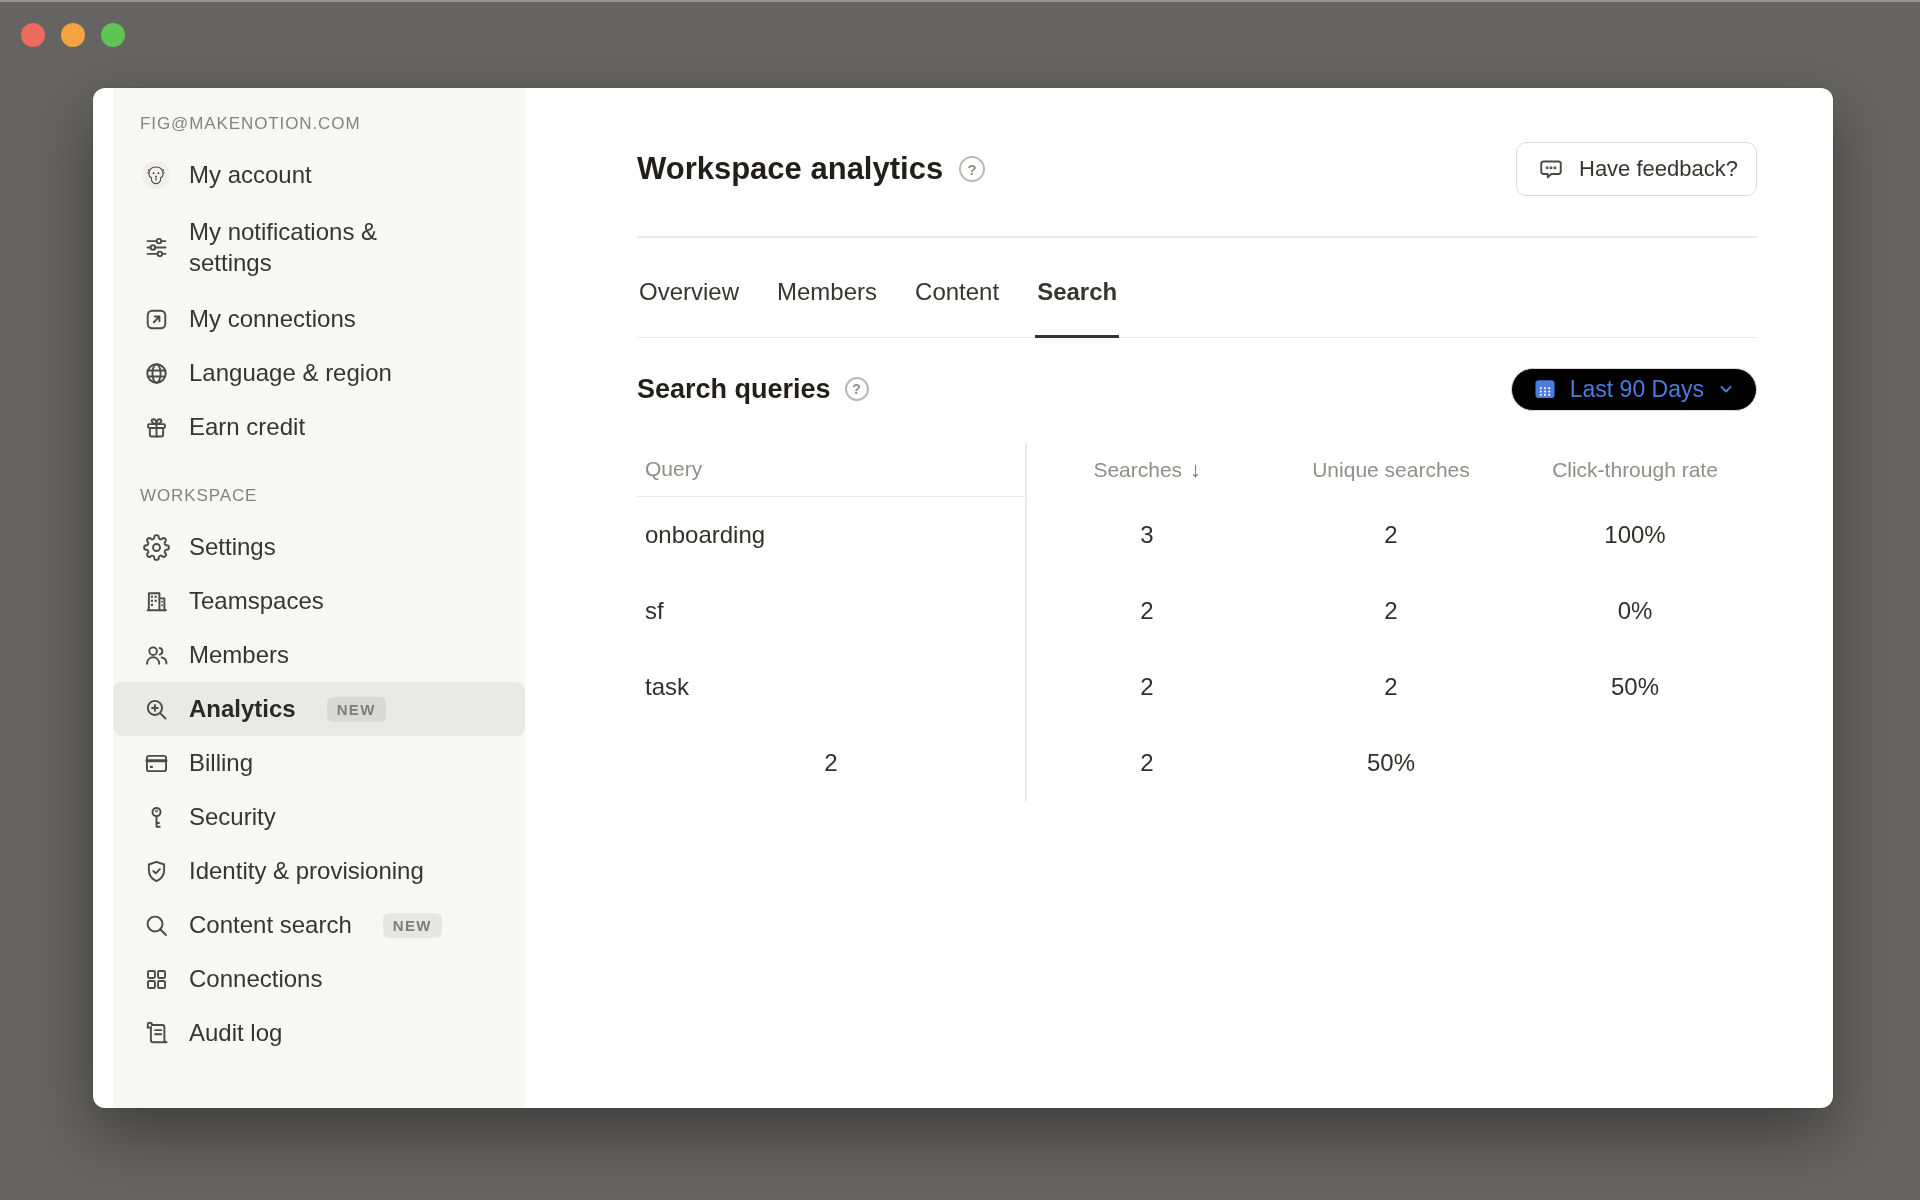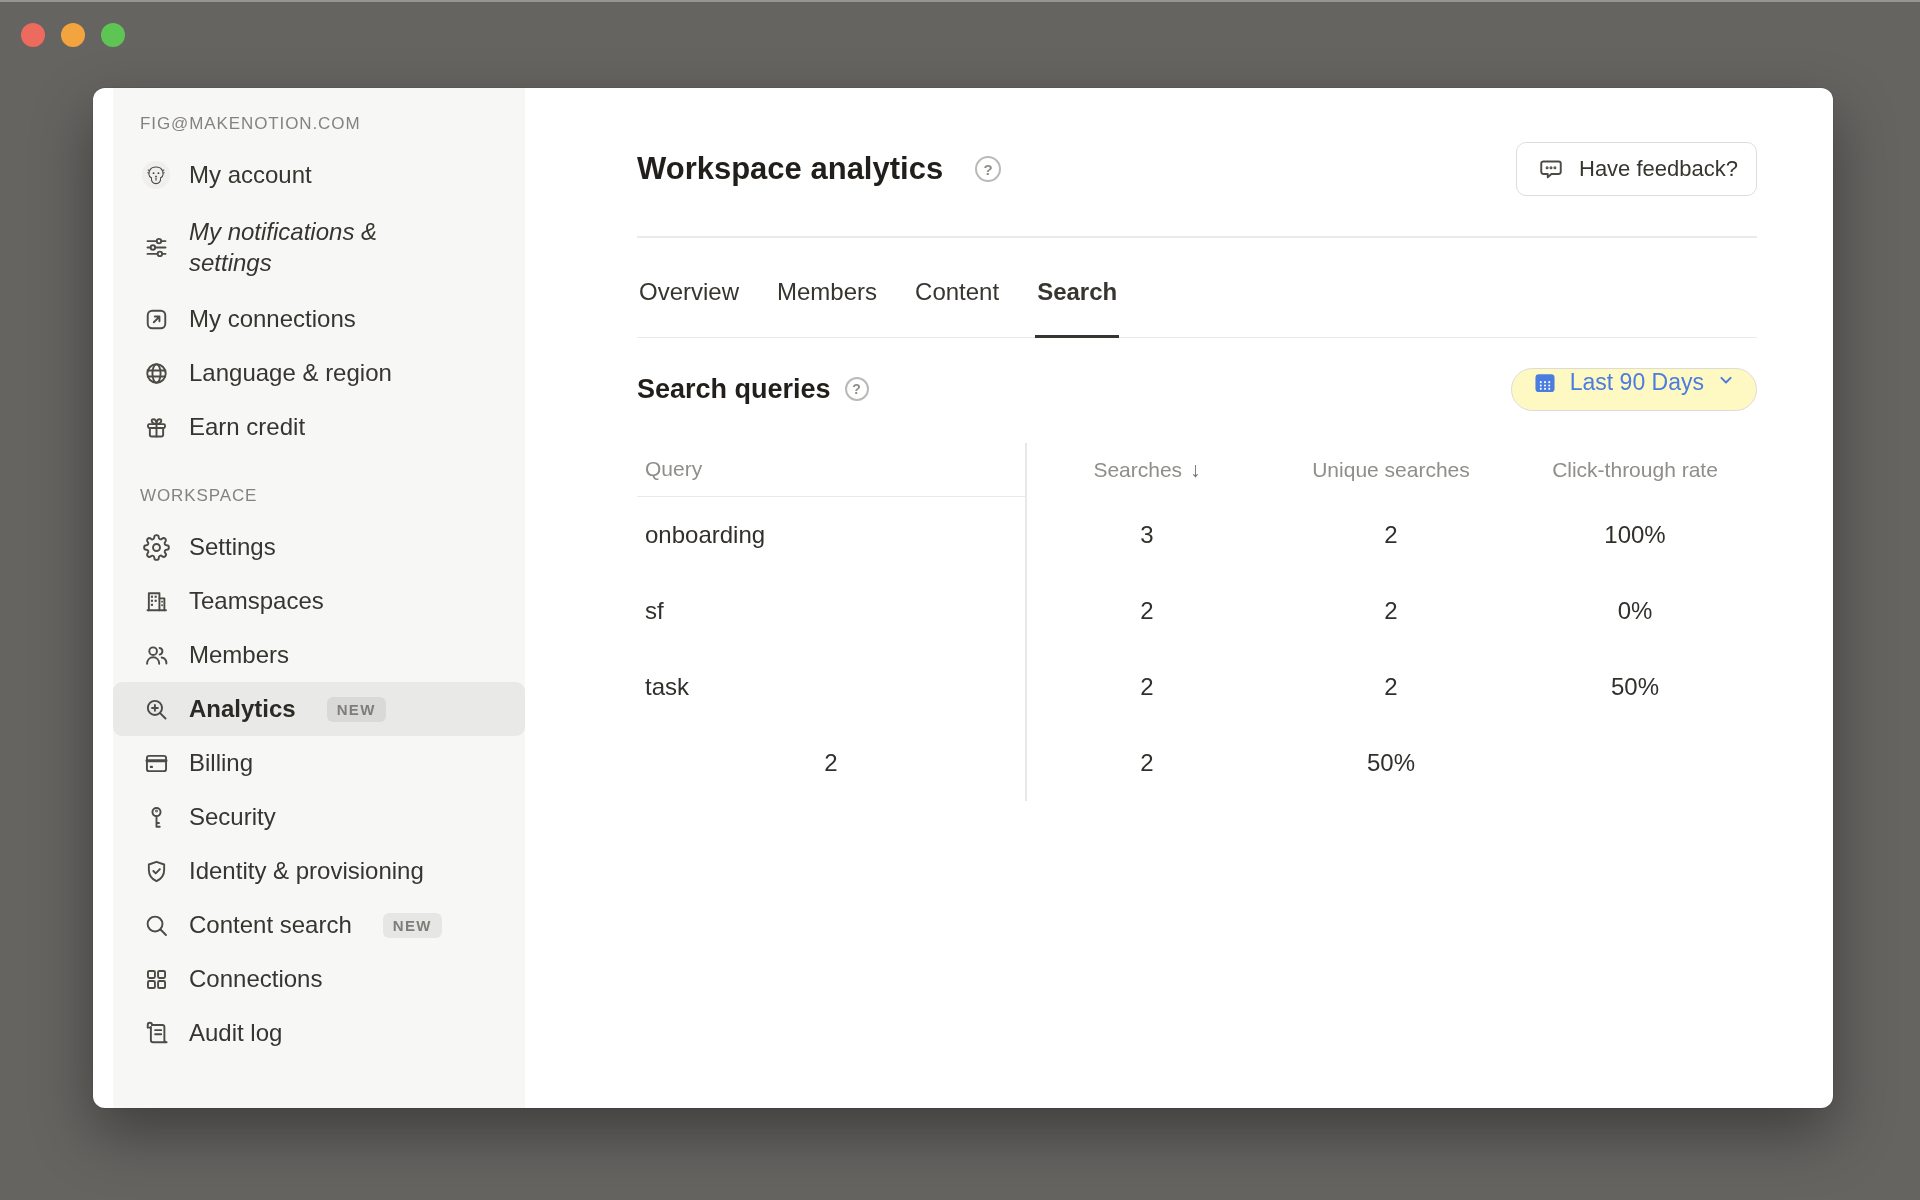--- a/index.html
+++ b/index.html
@@ -35,38 +35,38 @@
     overflow:hidden;
   }
   .side-label{
     margin:0 0 14px 27px; font-size:17px; letter-spacing:.9px;
     color:#85837e; font-weight:500;
   }
   .item{
     height:54px; display:flex; align-items:center; gap:17px;
     padding:0 14px 0 27px; font-size:24px; color:#37352f; cursor:default;
   }
-  .item.two-line{ height:90px;font-style:italic; }
+  .item.two-line{ height:90px; }
   .item.two-line .item-label{ max-width:234px; line-height:31px; }
   .item.selected{ background:#e9e9e7;border-radius:9px; }
   .item.selected .item-label{ font-weight:700; color:#2b2924; }
   .ic{ width:32px; height:32px; display:flex; align-items:center; justify-content:center; flex-shrink:0; }
   .ic svg{ display:block; }
   .stroke{ stroke:#4d4b45; stroke-width:1.7; fill:none; stroke-linecap:round; stroke-linejoin:round; }
   .badge{
     margin-left:14px; font-size:15px; font-weight:600; letter-spacing:1.3px;
     color:#7f7d78; background:rgba(0,0,0,.065); padding:4px 10px;
     border-radius:6px; white-space:nowrap;
   }
   .ws-section{ margin-top:32px; }
 
   
   .main{ flex:1; padding:54px 96px 0 112px; }
   .main-header{ display:flex; justify-content:space-between; align-items:center; }
-  .page-title{ display:flex; align-items:center; gap:32px; font-size:31px; font-weight:700; color:#221f1b; }
+  .page-title{ display:flex; align-items:center; gap:16px; font-size:31px; font-weight:700; color:#221f1b; }
   .help{
     width:26px; height:26px; border:2px solid #bbb9b5; border-radius:50%;
     display:flex; align-items:center; justify-content:center;
     font-size:15px; font-weight:700; color:#8f8d88;
   }
   .help.small{ width:24px; height:24px; font-size:14px; }
   .feedback-btn{
     display:flex; align-items:center; gap:12px; padding:10px 18px;
     border:1.5px solid #dedddb; border-radius:10px; background:#fff;
     font-size:22px; font-weight:500; color:#37352f; cursor:pointer;
@@ -80,22 +80,22 @@
   }
   .tab.active{ font-weight:700; }
   .tab.active::after{
     content:""; position:absolute; left:0; right:0; bottom:-1.5px;
     height:3px; background:#37352f;
   }
 
   .section-row{ margin-top:30px; display:flex; justify-content:space-between; align-items:center; }
   .section-title{ display:flex; align-items:center; gap:14px; font-size:27px; font-weight:700; color:#221f1b; }
   .range-btn{
-    display:flex; gap:11px; height:43px; padding:0 19px;
-    border:1.5px solid #dcdbd9; border-radius:22px; background:#fef9c3;
+    display:flex; align-items:center; gap:11px; height:43px; padding:0 19px;
+    border:1.5px solid #dcdbd9; border-radius:22px; background:#000000;
     font-size:23px; color:#4b7ce0; cursor:pointer;
   }
 
   
   .table{ margin-top:32px; position:relative; }
   .table::before{
     content:""; position:absolute; left:388px; top:0; bottom:0;
     width:1.5px; background:#e9e8e6;
   }
   .thead,.trow{ display:grid; grid-template-columns:388px 244px 244px 244px; align-items:center; }

